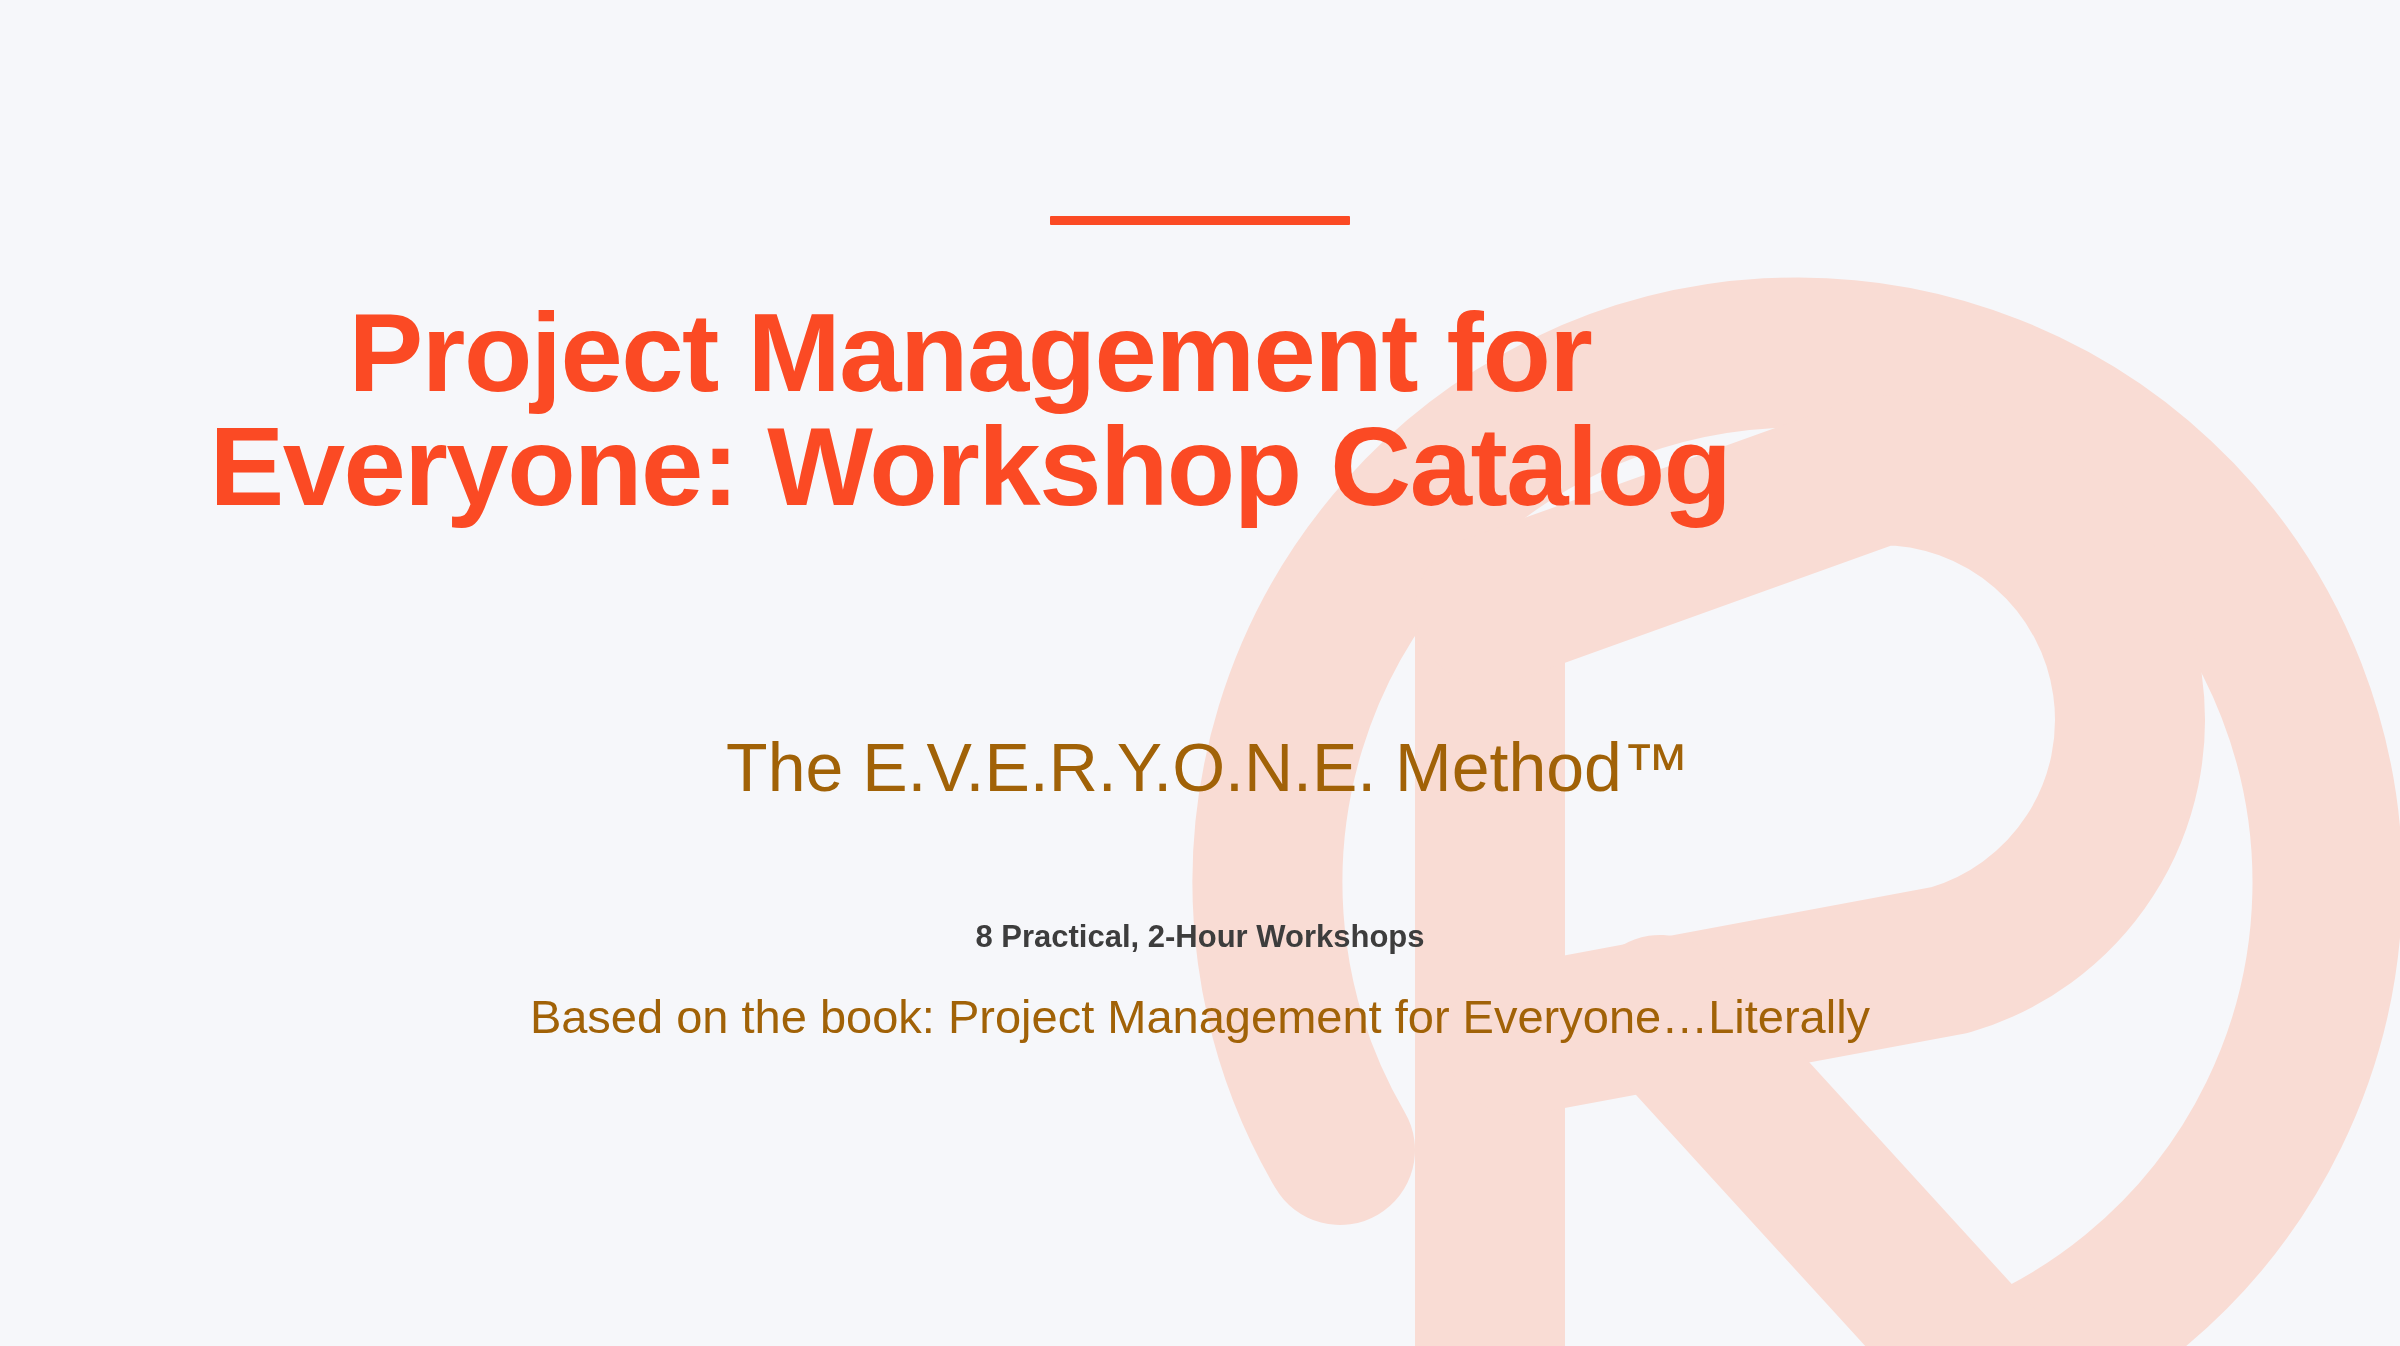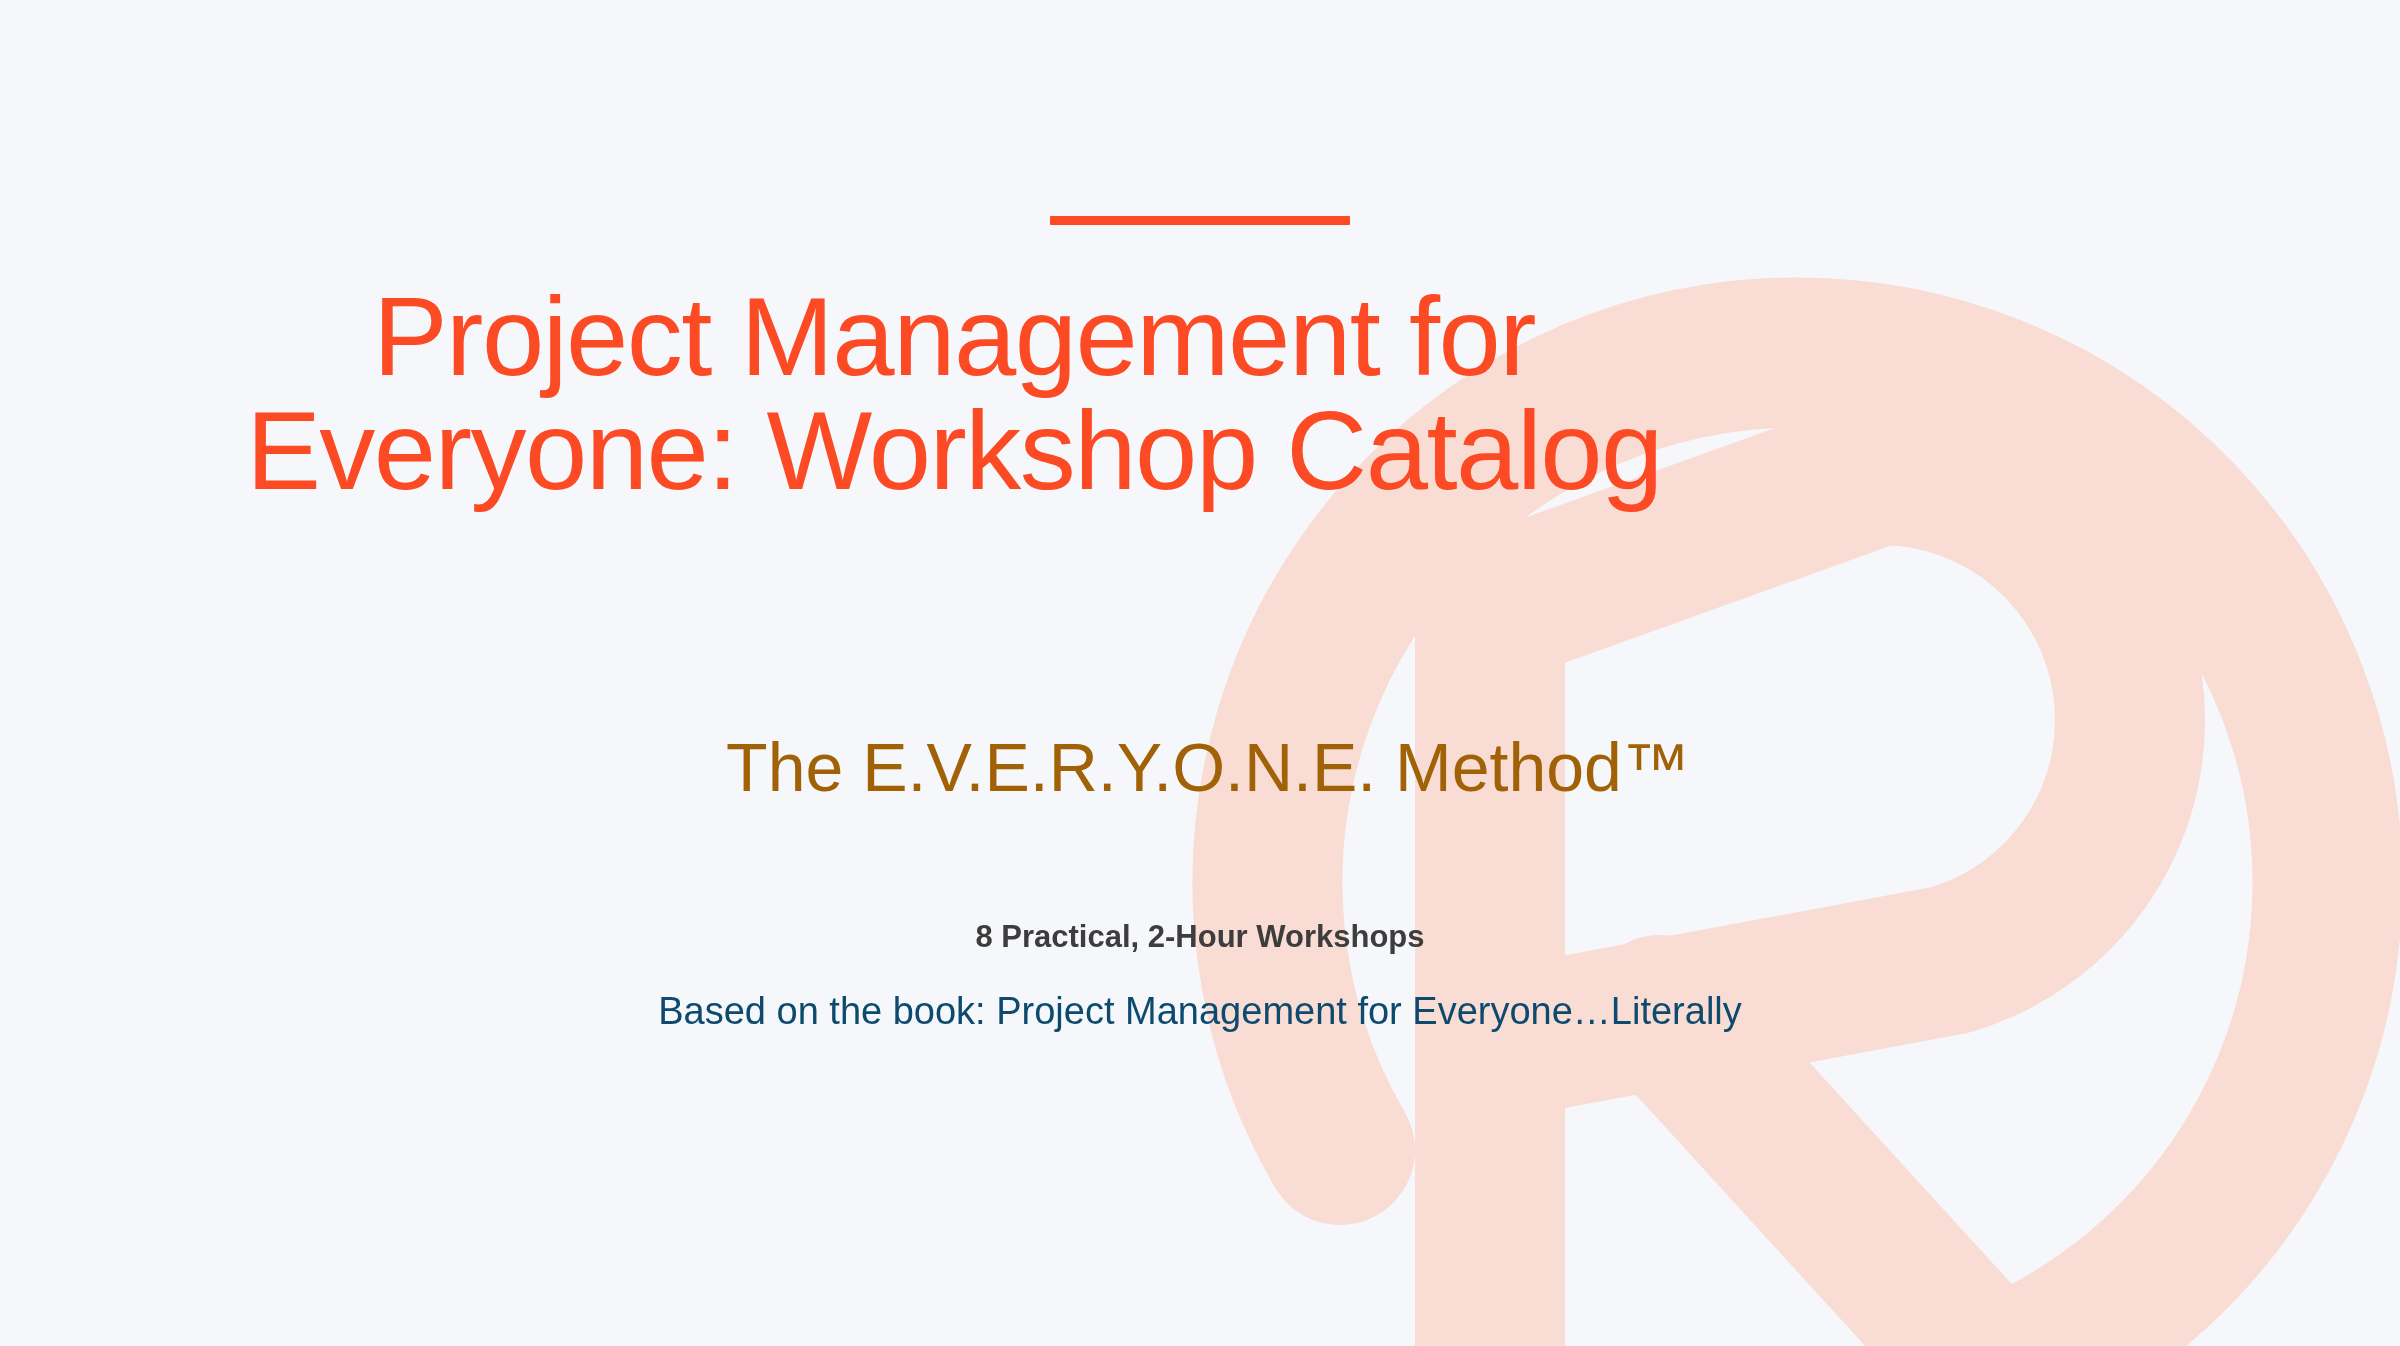--- a/index.html
+++ b/index.html
@@ -60,24 +60,24 @@
     height: 9px;
     background: #fb4a24;
     border-radius: 1px;
   }
 
   #title {
     position: absolute;
     top: 280px;
     left: 0;
     width: 1908px;
-    margin: 0;
+    margin: 16px;
     padding: 0;
     color: #fb4a24;
-    font-weight: normal;
+    font-weight: bold;
     font-size: 112px;
     line-height: 1.02;
     letter-spacing: -1.5px;
     white-space: pre-line;
   }
 
   #subtitle {
     position: absolute;
     top: 722px;
     left: 0;
@@ -101,23 +101,23 @@
     font-size: 31px;
     line-height: 1.2;
   }
 
   #book-credit {
     position: absolute;
     top: 988px;
     left: 0;
     width: 2400px;
     margin: 0;
-    color: #0c4a6e;
+    color: #a16207;
     font-weight: normal;
-    font-size: 38px;
+    font-size: 47px;
     line-height: 1.25;
   }
 </style>
 </head>
 <body>
 
 <div id="slide">
 
   <div id="watermark">
     <svg viewBox="0 0 1320 1320" xmlns="http://www.w3.org/2000/svg" aria-hidden="true">

